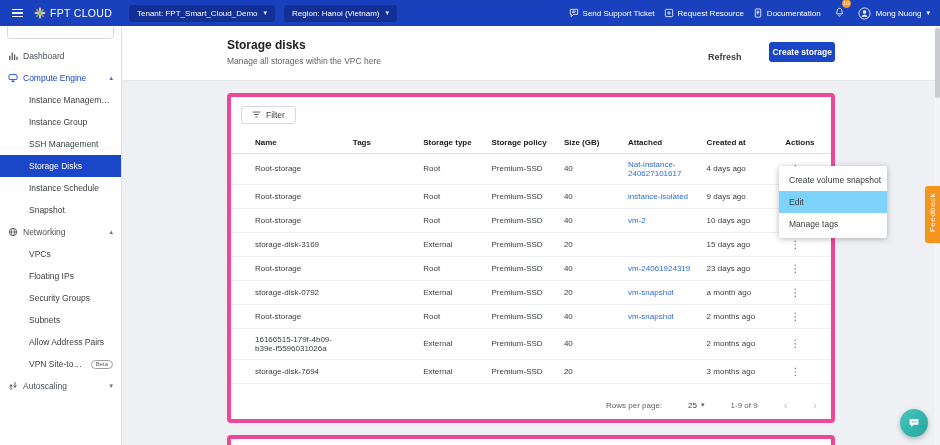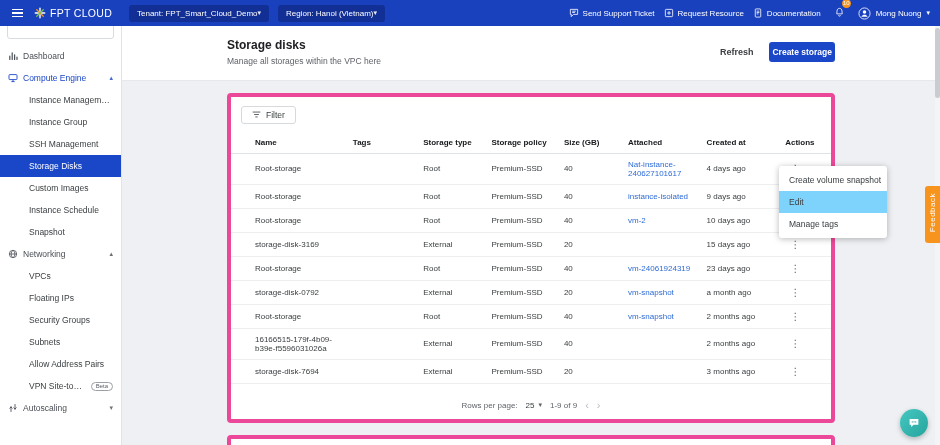--- a/index.html
+++ b/index.html
@@ -4,21 +4,21 @@
 <style>
   * { box-sizing: border-box; margin: 0; padding: 0; }
   body { font-family: "Liberation Sans", sans-serif; background: #fff; }
   .app { position: relative; width: 940px; height: 445px; overflow: hidden; background: #eef0f3; }
 
   
   .navbar { height: 26px; background: #1a41bd; display: flex; align-items: center; padding: 0 10px; color: #fff; gap: 9px; }
   .hamburger { display: inline-flex; flex-direction: column; gap: 2px; cursor: pointer; padding: 2px; }
   .hamburger i { display: block; width: 11px; height: 1.5px; background: #fff; }
   .brand { display: inline-flex; align-items: center; gap: 4px; font-weight: normal; font-size: 10.5px; letter-spacing: 0.3px; margin-right: 8px; }
-  .nav-pill { display: inline-flex; align-items: center; background: #122f96; border: none; color: #fff; font-size: 8px; padding: 4px 8px; border-radius: 3px; cursor: pointer; font-family: inherit; }
+  .nav-pill { display: inline-flex; align-items: center; gap: 6px; background: #122f96; border: none; color: #fff; font-size: 8px; padding: 4px 8px; border-radius: 3px; cursor: pointer; font-family: inherit; }
   .nav-pill .caret { font-size: 7px; opacity: 0.9; }
   .nav-spacer { flex: 1; }
   .nav-link { display: inline-flex; align-items: center; gap: 4px; font-size: 8px; cursor: pointer; white-space: nowrap; }
   .bell-wrap { position: relative; cursor: pointer; margin: 0 4px; }
   .badge { position: absolute; top: -5px; right: -6px; background: #f7941d; color: #fff; font-size: 6px; min-width: 9px; height: 9px; line-height: 9px; border-radius: 5px; text-align: center; padding: 0 1px; }
   .user { display: inline-flex; align-items: center; gap: 5px; font-size: 8px; cursor: pointer; }
   .user .caret { font-size: 7px; }
 
   
   .shell { display: flex; height: 419px; }
@@ -35,37 +35,37 @@
   .snav-caret { font-size: 7px; color: inherit; opacity: 0.8; }
   .beta-badge { font-size: 6px; border: 1px solid #9aa0a6; color: #5f6368; border-radius: 6px; padding: 0.5px 4px; margin-left: 2px; }
 
   
   .content { flex: 1; display: flex; flex-direction: column; overflow: hidden; }
   .container { width: 608px; margin: 0 auto; }
   .page-header { background: #fff; border-bottom: 1px solid #e6e8ea; padding: 12px 0 14px; }
   .header-flex { display: flex; justify-content: space-between; align-items: center; }
   .page-title { font-size: 12px; color: #202124; font-weight: bold; }
   .page-subtitle { font-size: 8.5px; color: #5f6368; margin-top: 4px; }
-  .header-actions { display: flex; align-items: center; gap: 16px; }
+  .header-actions { display: flex; align-items: flex-end; gap: 28px; }
   .btn-text { background: none; border: none; font-size: 9px; font-weight: 600; color: #3c4043; cursor: pointer; font-family: inherit; }
   .btn-primary { background: #1a46c8; border: none; color: #fff; font-size: 8.5px; font-weight: 600; padding: 5px 3px; border-radius: 3px; cursor: pointer; font-family: inherit; }
 
   .page-body { flex: 1; padding-top: 12px; overflow: hidden; }
   .card { background: #fff; border: 4px solid #ec4899; border-radius: 4px; }
   .card-toolbar { padding: 8px 10px; }
   .filter-btn { display: inline-flex; align-items: center; gap: 5px; background: #fff; border: 1px solid #d7dadd; border-radius: 3px; padding: 3px 10px; font-size: 8.5px; color: #3c4043; cursor: pointer; font-family: inherit; }
 
   table { width: 100%; border-collapse: collapse; table-layout: fixed; }
   th { font-size: 8px; font-weight: bold; color: #17191c; text-align: left; padding: 6px 6px; border-bottom: 1px solid #dfe2e6; }
   td { font-size: 8px; color: #3c4043; padding: 6px 6px; border-bottom: 1px solid #eceef0; word-wrap: break-word; overflow-wrap: break-word; vertical-align: middle; }
   th:first-child, td:first-child { padding-left: 24px; }
   td.link { color: #2e6bd6; cursor: pointer; }
   .kebab { font-size: 10px; color: #5f6368; cursor: pointer; padding: 0 5px; }
 
-  .pagination { display: flex; justify-content: center; align-items: center; gap: 8px; padding: 16px 14px 8px; font-size: 8px; color: #5f6368; }
+  .pagination { display: flex; justify-content: flex-end; align-items: center; gap: 26px; padding: 16px 14px 8px; font-size: 8px; color: #5f6368; }
   .pp-select { display: inline-flex; align-items: center; gap: 4px; cursor: pointer; color: #3c4043; }
   .pp-select .caret2 { font-size: 7px; color: #5f6368; }
   .pg-arrow { color: #b9bdc2; font-size: 11px; cursor: pointer; line-height: 1; }
 
   .bottom-card { margin-top: 12px; padding: 10px 12px 16px; min-height: 62px; }
   .qa-title { font-size: 9px; font-weight: bold; color: #202124; margin-bottom: 12px; }
 
   
   .context-menu { position: absolute; left: 779px; top: 166px; width: 108px; background: #fff; border-radius: 3px; box-shadow: 0 1px 6px rgba(0,0,0,0.28); padding: 3px 0; z-index: 30; }
   .cm-item { font-size: 8.5px; color: #3c4043; padding: 6px 10px; cursor: pointer; white-space: nowrap; }
@@ -188,23 +188,20 @@
             <span class="snav-label">Instance Management</span>
           </div>
           <div class="snav-item l1">
             <span class="snav-label">Instance Group</span>
           </div>
           <div class="snav-item l1">
             <span class="snav-label">SSH Management</span>
           </div>
           <div class="snav-item l1 selected">
             <span class="snav-label">Storage Disks</span>
-          </div>
-          <div class="snav-item l1">
-            <span class="snav-label">Custom Images</span>
           </div>
           <div class="snav-item l1">
             <span class="snav-label">Instance Schedule</span>
           </div>
           <div class="snav-item l1">
             <span class="snav-label">Snapshot</span>
           </div>
           <div class="snav-item l0">
             <span class="snav-icon">
               <svg viewBox="0 0 10 10" width="10" height="10" fill="none" stroke="currentColor" stroke-width="0.8">

